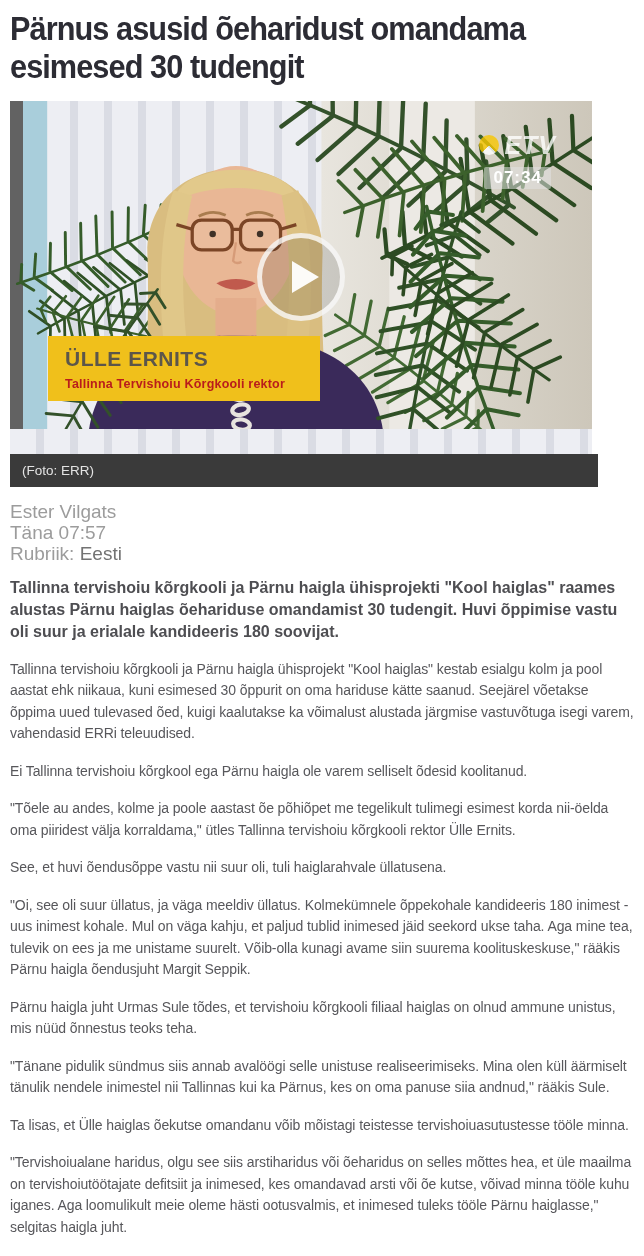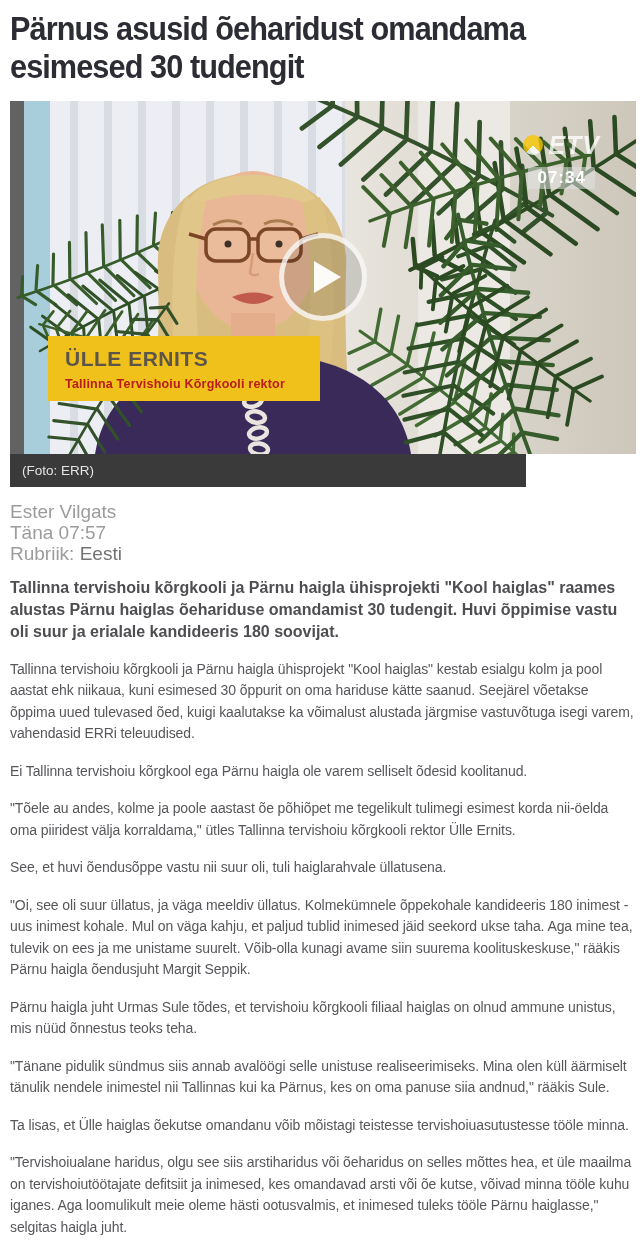--- a/index.html
+++ b/index.html
@@ -14,21 +14,21 @@
   h1.headline{
     margin:2px 0 14px 0;
     font-size:33px;line-height:1.16;font-weight:800;
     color:#2c2c34;letter-spacing:-1px;
     transform:scaleX(.93);transform-origin:0 0;width:107%;
   }
 
   
   .media-block{position:relative;margin:0;}
   .video-frame{
-    position:relative;width:626px;height:353px;overflow:hidden;cursor:pointer;
+    position:relative;width:582px;height:353px;overflow:hidden;cursor:pointer;
     background:repeating-linear-gradient(90deg,#edeef3 0px,#edeef3 26px,#dadce4 26px,#dadce4 34px);
   }
   .video-frame svg{position:absolute;inset:0;display:block;}
 
   .etv-overlay{position:absolute;top:30px;right:36px;text-align:center;z-index:3;}
   .etv-row{display:flex;align-items:center;gap:5px;justify-content:center;}
   .etv-mark{
     width:20px;height:20px;border-radius:50%;opacity:.8;
     background:conic-gradient(#f7c600 0 38%,#ffffff 38% 62%,#f7c600 62% 100%);
   }
@@ -56,21 +56,21 @@
   }
 
   .lower-third{
     position:absolute;left:38px;bottom:53px;width:272px;box-sizing:border-box;
     background:#f0c01b;padding:11px 10px 10px 17px;z-index:3;margin-top:28px;
   }
   .lt-name{font-size:21px;font-weight:800;color:#5c564a;letter-spacing:.5px;}
   .lt-title{font-size:12.5px;font-weight:bold;color:#b91c1c;margin-top:6px;letter-spacing:.2px;}
 
   .photo-credit{
-    width:516px;height:33px;line-height:33px;box-sizing:border-box;
+    width:588px;height:33px;line-height:33px;box-sizing:border-box;
     background:#3a3a3a;color:#e3e3e3;font-size:13.5px;padding:0 12px;
   }
 
   
   .byline{margin:14px 0 13px 0;color:#9c9c9c;font-size:19px;line-height:21px;}
   .byline a{color:#737373;text-decoration:none;cursor:pointer;}
 
   
   .lead{
     font-weight:bold;color:#4e4e52;font-size:16px;line-height:22px;

